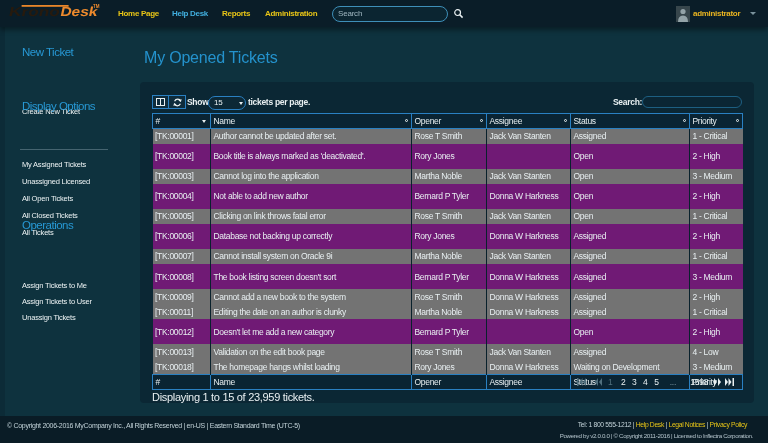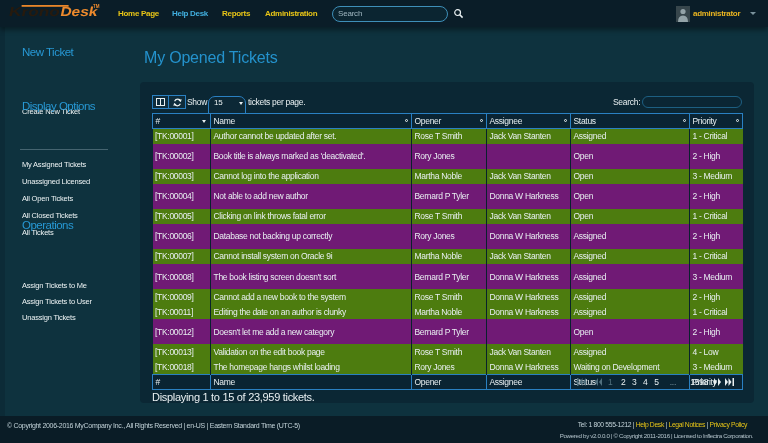--- a/index.html
+++ b/index.html
@@ -31,38 +31,38 @@
   line-height:16px; color:#2492CC; }
 #panel { position:absolute; left:140px; top:82px; width:614px; height:321px;
   background:#0B2734; border-radius:4px; }
 
 
 #btns { position:absolute; left:12px; top:13px; height:14px; display:flex; }
 .tbtn { width:17px; height:14px; border:1px solid #2A80C2; background:#0E2C3C;
   display:flex; align-items:center; justify-content:center; }
 .tbtn + .tbtn { border-left:none; }
 .tlabel { position:absolute; top:13px; height:14px; line-height:14px; font-size:8.5px;
-  font-weight:normal; letter-spacing:-0.3px; color:#E9F0F2; }
-#select { position:absolute; left:68px; top:14px; width:38px; height:32px;
+  font-weight:bold; letter-spacing:-0.3px; color:#E9F0F2; }
+#select { position:absolute; left:68px; top:14px; width:38px; height:14px;
   border:1px solid #2A80C2; border-radius:7px; background:#0C2836; color:#E9F0F2;
   font-size:8px; line-height:12px; padding-left:5px; letter-spacing:-0.2px; }
 #selcaret { position:absolute; left:99px; top:20px; width:0; height:0;
   border-left:2.5px solid transparent; border-right:2.5px solid transparent;
   border-top:3px solid #E9F0F2; }
 #tsearch { position:absolute; left:502px; top:14px; width:100px; height:12px;
   border:1px solid #1D5F82; border-radius:6px; background:#0B2634; }
 
 
 #tbl { position:absolute; left:12px; top:31px; width:590px; border-collapse:collapse;
   table-layout:fixed; }
 #tbl td { font-size:8.5px; letter-spacing:-0.3px; color:#E9F0F2; padding:0 0 0 2.5px;
   white-space:nowrap; overflow:hidden; }
 tr.hdr td { background:#0A2433; border:1px solid #2A80C2; color:#D8E6EC; height:15px;
   position:relative; }
-tr.odd td { background:#4d7c0f; height:15.13px; border-left:1px solid rgba(0,0,0,0.15); }
+tr.odd td { background:#737373; height:15.13px; border-left:1px solid rgba(0,0,0,0.15); }
 tr.even td { background:#701a75; height:25px; border-left:1px solid rgba(0,0,0,0.15); }
 tr.odd td:first-child, tr.even td:first-child { border-left:none; }
 .sic { position:absolute; right:3px; top:5px; width:3px; height:3px;
   border:1px solid #E9F0F2; border-radius:50%; }
 .hcaret { position:absolute; right:4px; top:6px; width:0; height:0;
   border-left:2.5px solid transparent; border-right:2.5px solid transparent;
   border-top:3px solid #E9F0F2; }
 
 
 #displaying { position:absolute; left:12px; top:308px; height:14px; line-height:14px;

